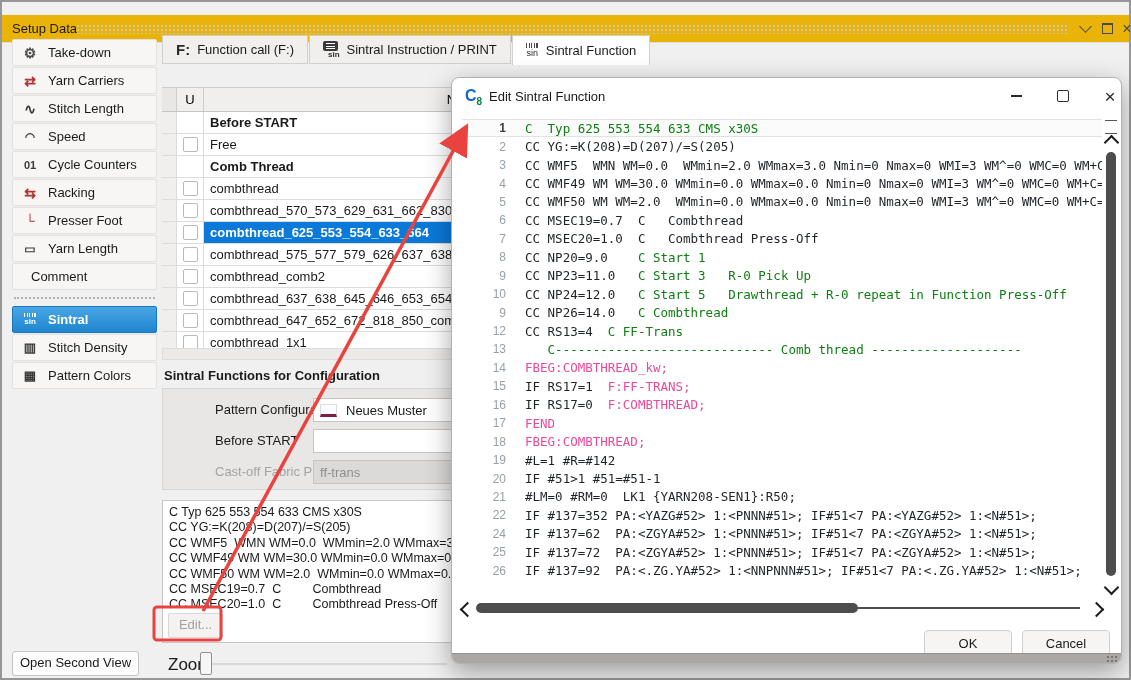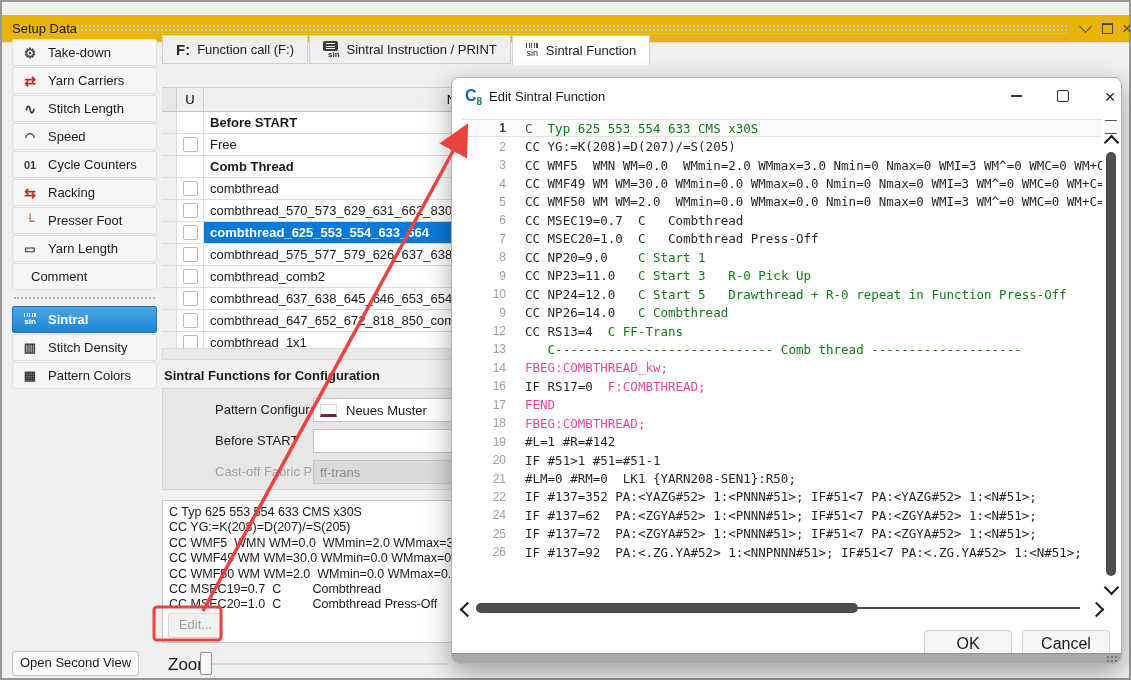--- a/index.html
+++ b/index.html
@@ -113,21 +113,21 @@
   .vsb-thumb{width:10px;margin:0 auto;height:424px;background:#4d4d4d;border-radius:5px;}
   .vsb-down{width:9px;height:9px;border-left:2.6px solid #1d1d1d;border-top:2.6px solid #1d1d1d;transform:rotate(225deg);margin:6px auto 0 auto;}
 
   .hsb{position:absolute;left:10px;top:524px;width:640px;height:14px;}
   .hsb-left{position:absolute;left:0;top:2px;width:9px;height:9px;border-left:2.6px solid #1d1d1d;border-bottom:2.6px solid #1d1d1d;transform:rotate(45deg);}
   .hsb-thumb{position:absolute;left:14px;top:1px;width:382px;height:10px;background:#4d4d4d;border-radius:5px;}
   .hsb-line{position:absolute;left:396px;top:5px;width:222px;height:2px;background:#4d4d4d;}
   .hsb-right{position:absolute;right:0;top:2px;width:9px;height:9px;border-right:2.6px solid #1d1d1d;border-bottom:2.6px solid #1d1d1d;transform:rotate(-45deg);}
 
   .dlg-btn{position:absolute;top:552px;width:88px;height:27px;background:#f6f5f4;border:1px solid #d2d0cf;border-radius:4px;
-    box-sizing:border-box;font-size:16px;color:#1a1a1a;text-align:center;line-height:25px;cursor:default;}
+    box-sizing:border-box;font-size:13px;color:#1a1a1a;text-align:center;line-height:25px;cursor:default;}
   .dlg-foot{position:absolute;left:0;right:0;bottom:0;height:9px;background:#aaa8a7;border-top:1px solid #949291;}
   .dlg-grip{position:absolute;right:2px;bottom:1px;width:13px;height:7px;
     background-image:radial-gradient(#787674 1px,transparent 1.2px);background-size:4px 4px;}
 
   
   .annot{position:absolute;inset:0;z-index:30;pointer-events:none;}
 </style>
 </head>
 <body>
 
@@ -363,20 +363,21 @@
         <div class="cl"><span class="ln">5</span><span class="c-code">CC WMF50 WM WM=2.0  WMmin=0.0 WMmax=0.0 Nmin=0 Nmax=0 WMI=3 WM^=0 WMC=0 WM+C=10</span></div>
         <div class="cl"><span class="ln">6</span><span class="c-code">CC MSEC19=0.7  C   Combthread</span></div>
         <div class="cl"><span class="ln">7</span><span class="c-code">CC MSEC20=1.0  C   Combthread Press-Off</span></div>
         <div class="cl"><span class="ln">8</span><span class="c-code">CC NP20=9.0    </span><span class="c-comment">C Start 1</span></div>
         <div class="cl"><span class="ln">9</span><span class="c-code">CC NP23=11.0   </span><span class="c-comment">C Start 3   R-0 Pick Up</span></div>
         <div class="cl"><span class="ln">10</span><span class="c-code">CC NP24=12.0   </span><span class="c-comment">C Start 5   Drawthread + R-0 repeat in Function Press-Off</span></div>
         <div class="cl"><span class="ln">9</span><span class="c-code">CC NP26=14.0   </span><span class="c-comment">C Combthread</span></div>
         <div class="cl"><span class="ln">12</span><span class="c-code">CC RS13=4  </span><span class="c-comment">C FF-Trans</span></div>
         <div class="cl"><span class="ln">13</span><span class="c-comment">   C----------------------------- Comb thread --------------------</span></div>
         <div class="cl"><span class="ln">14</span><span class="c-red">FBEG:COMBTHREAD_kw;</span></div>
+        <div class="cl"><span class="ln">15</span><span class="c-code">IF RS17=1  </span><span class="c-red">F:FF-TRANS;</span></div>
         <div class="cl"><span class="ln">16</span><span class="c-code">IF RS17=0  </span><span class="c-red">F:COMBTHREAD;</span></div>
         <div class="cl"><span class="ln">17</span><span class="c-red">FEND</span></div>
         <div class="cl"><span class="ln">18</span><span class="c-red">FBEG:COMBTHREAD;</span></div>
         <div class="cl"><span class="ln">19</span><span class="c-code">#L=1 #R=#142</span></div>
         <div class="cl"><span class="ln">20</span><span class="c-code">IF #51&gt;1 #51=#51-1</span></div>
         <div class="cl"><span class="ln">21</span><span class="c-code">#LM=0 #RM=0  LK1 {YARN208-SEN1}:R50;</span></div>
         <div class="cl"><span class="ln">22</span><span class="c-code">IF #137=352 PA:&lt;YAZG#52&gt; 1:&lt;PNNN#51&gt;; IF#51&lt;7 PA:&lt;YAZG#52&gt; 1:&lt;N#51&gt;;</span></div>
         <div class="cl"><span class="ln">24</span><span class="c-code">IF #137=62  PA:&lt;ZGYA#52&gt; 1:&lt;PNNN#51&gt;; IF#51&lt;7 PA:&lt;ZGYA#52&gt; 1:&lt;N#51&gt;;</span></div>
         <div class="cl"><span class="ln">25</span><span class="c-code">IF #137=72  PA:&lt;ZGYA#52&gt; 1:&lt;PNNN#51&gt;; IF#51&lt;7 PA:&lt;ZGYA#52&gt; 1:&lt;N#51&gt;;</span></div>
         <div class="cl"><span class="ln">26</span><span class="c-code">IF #137=92  PA:&lt;.ZG.YA#52&gt; 1:&lt;NNPNNN#51&gt;; IF#51&lt;7 PA:&lt;.ZG.YA#52&gt; 1:&lt;N#51&gt;;</span></div>

